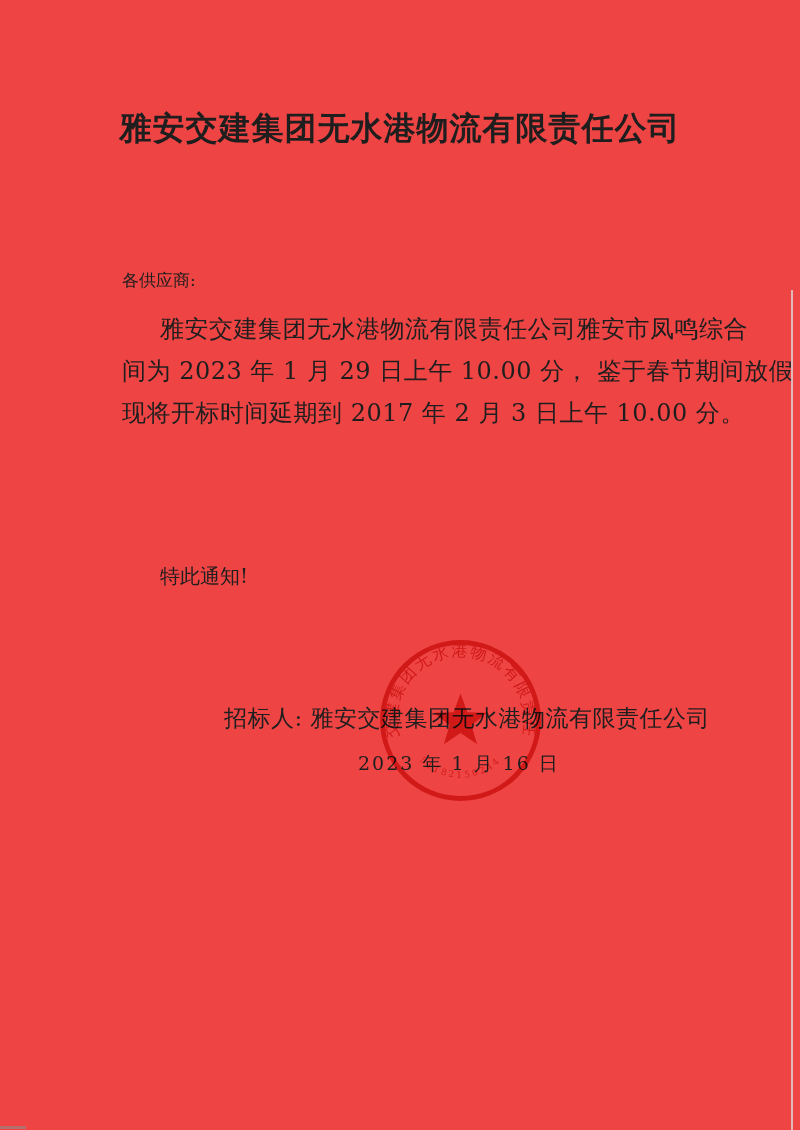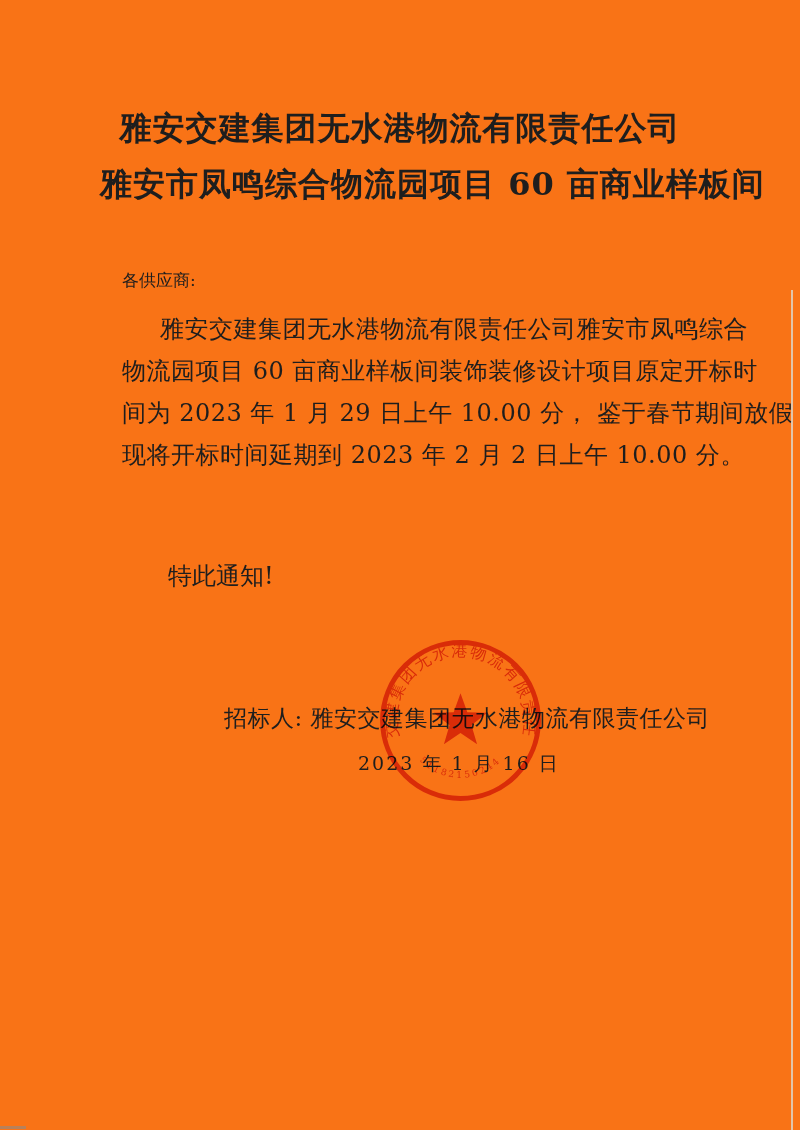--- a/index.html
+++ b/index.html
@@ -1,19 +1,19 @@
 <!DOCTYPE html>
 <html><head>
 <meta charset="utf-8">
 <style>
   html,body{margin:0;padding:0;background:#ffffff;}
   .page{
     position:relative;
     width:800px;height:1130px;
-    background:#f97316;
+    background:#ef4444;
     overflow:hidden;
     font-family:"DejaVu Serif","Liberation Serif",serif;
     color:#1e1e1e;
   }
   .title{
     position:absolute;top:100px;left:100px;width:600px;
     text-align:center;font-weight:700;font-size:32px;line-height:56px;
     letter-spacing:1px;white-space:nowrap;
   }
   .salutation{
@@ -25,21 +25,21 @@
     font-size:24px;line-height:42px;
   }
   .pline{white-space:nowrap;letter-spacing:0.5px;}
   .pline.indent{padding-left:38px;font-family:Liberation Serif, serif;}
   .u{
     text-underline-offset:5px;
     text-decoration-thickness:1.5px;
   }
   .notice{
     position:absolute;top:560px;left:160px;
-    font-size:24px;line-height:32px;margin-left:8px;
+    font-size:20px;line-height:32px;
   }
   .sig-line{
     position:absolute;top:702px;left:224px;
     font-size:23px;line-height:32px;white-space:nowrap;letter-spacing:0.5px;
   }
   .date-line{
     position:absolute;top:747px;left:358px;
     font-size:19px;line-height:32px;white-space:nowrap;letter-spacing:2px;
   }
   .seal{
@@ -59,30 +59,28 @@
     background:#8a8a8a;opacity:0.6;
   }
 </style>
 </head>
 <body>
 
 <div class="page">
 
   <div class="title">
     <div>雅安交建集团无水港物流有限责任公司</div>
-    <div>雅安市凤鸣综合物流园项目 60 亩商业样板间</div>
   </div>
 
   <div class="salutation">各供应商:</div>
 
   <div class="para">
     <div class="pline indent">雅安交建集团无水港物流有限责任公司雅安市凤鸣综合</div>
-    <div class="pline">物流园项目 60 亩商业样板间装饰装修设计项目原定开标时</div>
     <div class="pline"><span>间为 </span><span class="u">2023 年 1 月 29 日上午 10.00 分</span><span>， 鉴于春节期间放假，</span></div>
-    <div class="pline"><span>现将开标时间延期到 </span><span class="u">2023 年 2 月 2 日上午 10.00 分</span><span>。</span></div>
+    <div class="pline"><span>现将开标时间延期到 </span><span class="u">2017 年 2 月 3 日上午 10.00 分</span><span>。</span></div>
   </div>
 
   <div class="notice">特此通知!</div>
 
   <div class="sig-line"><span>招标人: </span><span>雅安交建集团无水港物流有限责任公司</span></div>
 
   <div class="date-line">2023 年 1 月 16 日</div>
 
   <svg class="seal" viewBox="0 0 180 180" aria-hidden="true">
     <defs>

